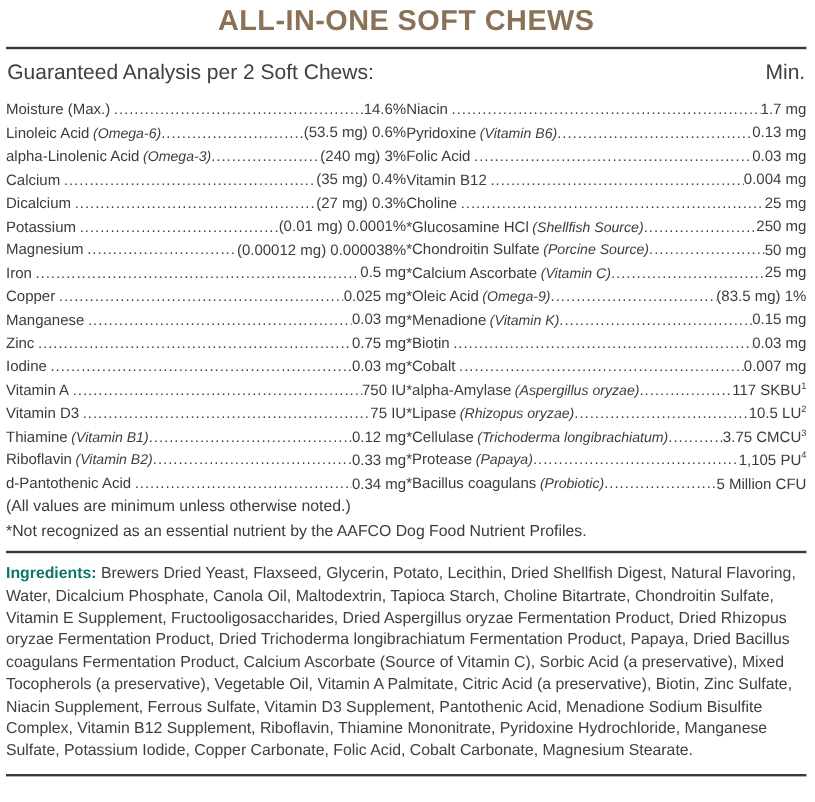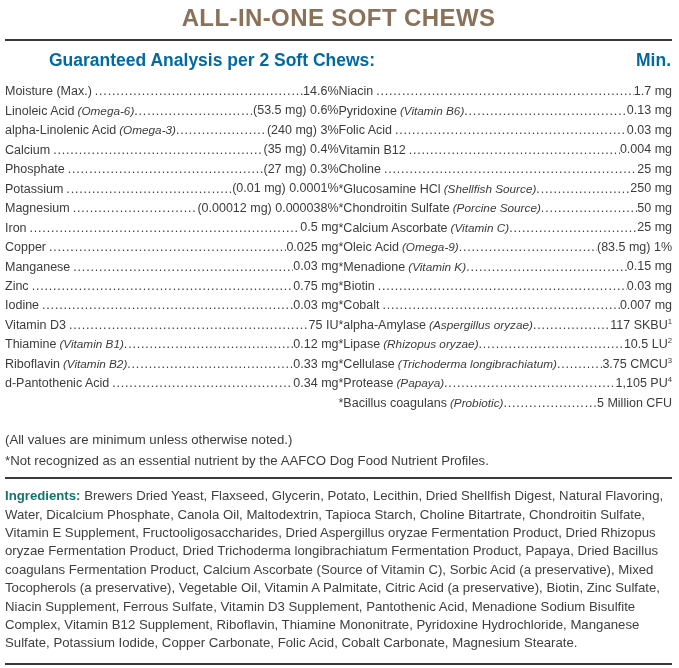--- a/index.html
+++ b/index.html
@@ -14,42 +14,42 @@
   .title {
     font-size:24px; font-weight:bold; letter-spacing:0.4px;
     color:#8a7158; line-height:30px;text-align:center;
   }
   .rule { border:none; border-top:2px solid #3a3a3a; height:0; }
   .rule-title { margin-top:6px; }
 
   .ga-header {
     display:flex; justify-content:space-between; align-items:baseline;
     padding:9px 1px 6px 1px;
-    font-size:17.5px; font-weight:bold; color:#0369a1;margin-left:43px;
+    font-size:17.5px; font-weight:normal; color:#404040;
   }
 
   .ga-cols { display:flex; margin-top:3px; }
   .ga-col { flex:1; min-width:0; }
 
   .ga-row {
     display:flex; align-items:baseline;
     font-size:12.5px; line-height:15.33px;
     white-space:nowrap; color:#3c3c3c;
   }
   .ga-label { flex:0 0 auto; }
   .nnote { font-style:italic; font-size:0.94em; margin-left:3px; }
   .dots { flex:1 1 auto; overflow:hidden; min-width:5px; }
   .dots::after {
     content:"....................................................................................................";
     letter-spacing:0.8px;
   }
   .ga-value { flex:0 0 auto;text-align:right; }
   .ga-value sup { font-size:0.62em; }
 
-  .ga-note { font-size:13.2px; color:#3c3c3c; margin-top:21px; line-height:15px; }
+  .ga-note { font-size:13.2px; color:#3c3c3c; margin-top:3px; line-height:15px; }
   .ga-note + .ga-note { margin-top:6px; }
 
   .rule-2 { margin-top:9px; }
   .ingredients {
     margin-top:8px; font-size:13.2px; line-height:18.4px; color:#404040;
   }
   .ingredients b { color:#0f766e; }
 
   .rule-3 { margin-top:10px; }
 </style>
@@ -87,21 +87,21 @@
           <span class="ga-value"><span>(240 mg) 3%</span><sup></sup></span>
         </div>
 
         <div class="ga-row">
           <span class="ga-label"><span>Calcium</span><span class="nnote"></span></span>
           <span class="dots"></span>
           <span class="ga-value"><span>(35 mg) 0.4%</span><sup></sup></span>
         </div>
 
         <div class="ga-row">
-          <span class="ga-label"><span>Phosphate</span><span class="nnote"></span></span>
+          <span class="ga-label"><span>Dicalcium</span><span class="nnote"></span></span>
           <span class="dots"></span>
           <span class="ga-value"><span>(27 mg) 0.3%</span><sup></sup></span>
         </div>
 
         <div class="ga-row">
           <span class="ga-label"><span>Potassium</span><span class="nnote"></span></span>
           <span class="dots"></span>
           <span class="ga-value"><span>(0.01 mg) 0.0001%</span><sup></sup></span>
         </div>
 
@@ -134,20 +134,25 @@
           <span class="dots"></span>
           <span class="ga-value"><span>0.75 mg</span><sup></sup></span>
         </div>
 
         <div class="ga-row">
           <span class="ga-label"><span>Iodine</span><span class="nnote"></span></span>
           <span class="dots"></span>
           <span class="ga-value"><span>0.03 mg</span><sup></sup></span>
         </div>
 
+        <div class="ga-row">
+          <span class="ga-label"><span>Vitamin A</span><span class="nnote"></span></span>
+          <span class="dots"></span>
+          <span class="ga-value"><span>750 IU</span><sup></sup></span>
+        </div>
 
         <div class="ga-row">
           <span class="ga-label"><span>Vitamin D3</span><span class="nnote"></span></span>
           <span class="dots"></span>
           <span class="ga-value"><span>75 IU</span><sup></sup></span>
         </div>
 
 
         <div class="ga-row">
           <span class="ga-label"><span>Thiamine</span><span class="nnote">(Vitamin B1)</span></span>

